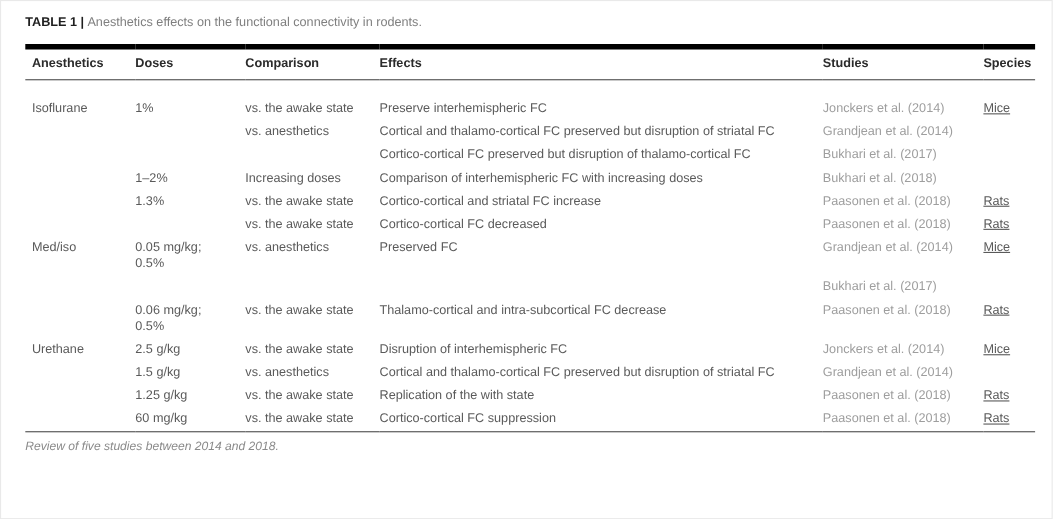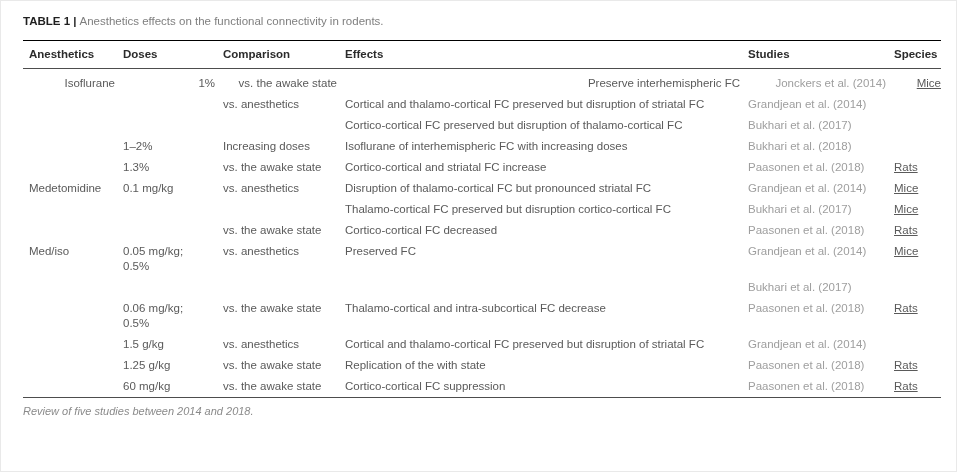--- a/index.html
+++ b/index.html
@@ -23,21 +23,21 @@
   }
   .caption .caption-label {
     font-weight: bold;
     color: #1f1f1f;
     margin-right: 3px;
   }
   table {
     border-collapse: collapse;
     table-layout: fixed;
     width: 918px;
-    border-top: 1px solid #000000;
+    border-top: 5px solid #000000;
     border-bottom: 1px solid #4d4d4d;
     font-size: 11.5px;
   }
   col.c-anesthetic { width: 100px; }
   col.c-dose       { width: 100px; }
   col.c-comparison { width: 122px; }
   col.c-effect     { width: 403px; }
   col.c-study      { width: 146px; }
   col.c-species    { width: 47px;  }
   thead th {
@@ -50,21 +50,21 @@
     vertical-align: middle;
   }
   thead th:first-child { padding-left: 6px; }
   tbody td {
     padding: 3px 8px 3px 0;
     line-height: 15px;
     vertical-align: top;
     color: #5a5a5a;
   }
   tbody td:first-child { padding-left: 6px; }
-  tbody tr:first-child td { padding-top: 7px; text-align: right; }
+  tbody tr:first-child td { padding-top: 19px; }
   td.col-dose { white-space: pre-line; }
   td.col-study { color: #9e9e9e; }
   td.col-species { padding-right: 0; text-decoration: underline; }
   .footnote {
     font-size: 11px;
     font-style: italic;
     color: #8a8a8a;
     padding-top: 6px;
     line-height: 14px;
   }
@@ -119,47 +119,31 @@
           <td class="col-dose"></td>
           <td class="col-comparison"></td>
           <td class="col-effect">Cortico-cortical FC preserved but disruption of thalamo-cortical FC</td>
           <td class="col-study">Bukhari et al. (2017)</td>
           <td class="col-species"></td>
         </tr>
         <tr>
           <td class="col-anesthetic"></td>
           <td class="col-dose">1–2%</td>
           <td class="col-comparison">Increasing doses</td>
-          <td class="col-effect">Isoflurane of interhemispheric FC with increasing doses</td>
+          <td class="col-effect">Comparison of interhemispheric FC with increasing doses</td>
           <td class="col-study">Bukhari et al. (2018)</td>
           <td class="col-species"></td>
         </tr>
         <tr>
           <td class="col-anesthetic"></td>
           <td class="col-dose">1.3%</td>
           <td class="col-comparison">vs. the awake state</td>
           <td class="col-effect">Cortico-cortical and striatal FC increase</td>
           <td class="col-study">Paasonen et al. (2018)</td>
           <td class="col-species">Rats</td>
-        </tr>
-        <tr>
-          <td class="col-anesthetic">Medetomidine</td>
-          <td class="col-dose">0.1 mg/kg</td>
-          <td class="col-comparison">vs. anesthetics</td>
-          <td class="col-effect">Disruption of thalamo-cortical FC but pronounced striatal FC</td>
-          <td class="col-study">Grandjean et al. (2014)</td>
-          <td class="col-species">Mice</td>
-        </tr>
-        <tr>
-          <td class="col-anesthetic"></td>
-          <td class="col-dose"></td>
-          <td class="col-comparison"></td>
-          <td class="col-effect">Thalamo-cortical FC preserved but disruption cortico-cortical FC</td>
-          <td class="col-study">Bukhari et al. (2017)</td>
-          <td class="col-species">Mice</td>
         </tr>
         <tr>
           <td class="col-anesthetic"></td>
           <td class="col-dose"></td>
           <td class="col-comparison">vs. the awake state</td>
           <td class="col-effect">Cortico-cortical FC decreased</td>
           <td class="col-study">Paasonen et al. (2018)</td>
           <td class="col-species">Rats</td>
         </tr>
         <tr>
@@ -182,20 +166,28 @@
         <tr>
           <td class="col-anesthetic"></td>
           <td class="col-dose">0.06 mg/kg;
 0.5%</td>
           <td class="col-comparison">vs. the awake state</td>
           <td class="col-effect">Thalamo-cortical and intra-subcortical FC decrease</td>
           <td class="col-study">Paasonen et al. (2018)</td>
           <td class="col-species">Rats</td>
         </tr>
         <tr>
+          <td class="col-anesthetic">Urethane</td>
+          <td class="col-dose">2.5 g/kg</td>
+          <td class="col-comparison">vs. the awake state</td>
+          <td class="col-effect">Disruption of interhemispheric FC</td>
+          <td class="col-study">Jonckers et al. (2014)</td>
+          <td class="col-species">Mice</td>
+        </tr>
+        <tr>
           <td class="col-anesthetic"></td>
           <td class="col-dose">1.5 g/kg</td>
           <td class="col-comparison">vs. anesthetics</td>
           <td class="col-effect">Cortical and thalamo-cortical FC preserved but disruption of striatal FC</td>
           <td class="col-study">Grandjean et al. (2014)</td>
           <td class="col-species"></td>
         </tr>
         <tr>
           <td class="col-anesthetic"></td>
           <td class="col-dose">1.25 g/kg</td>

